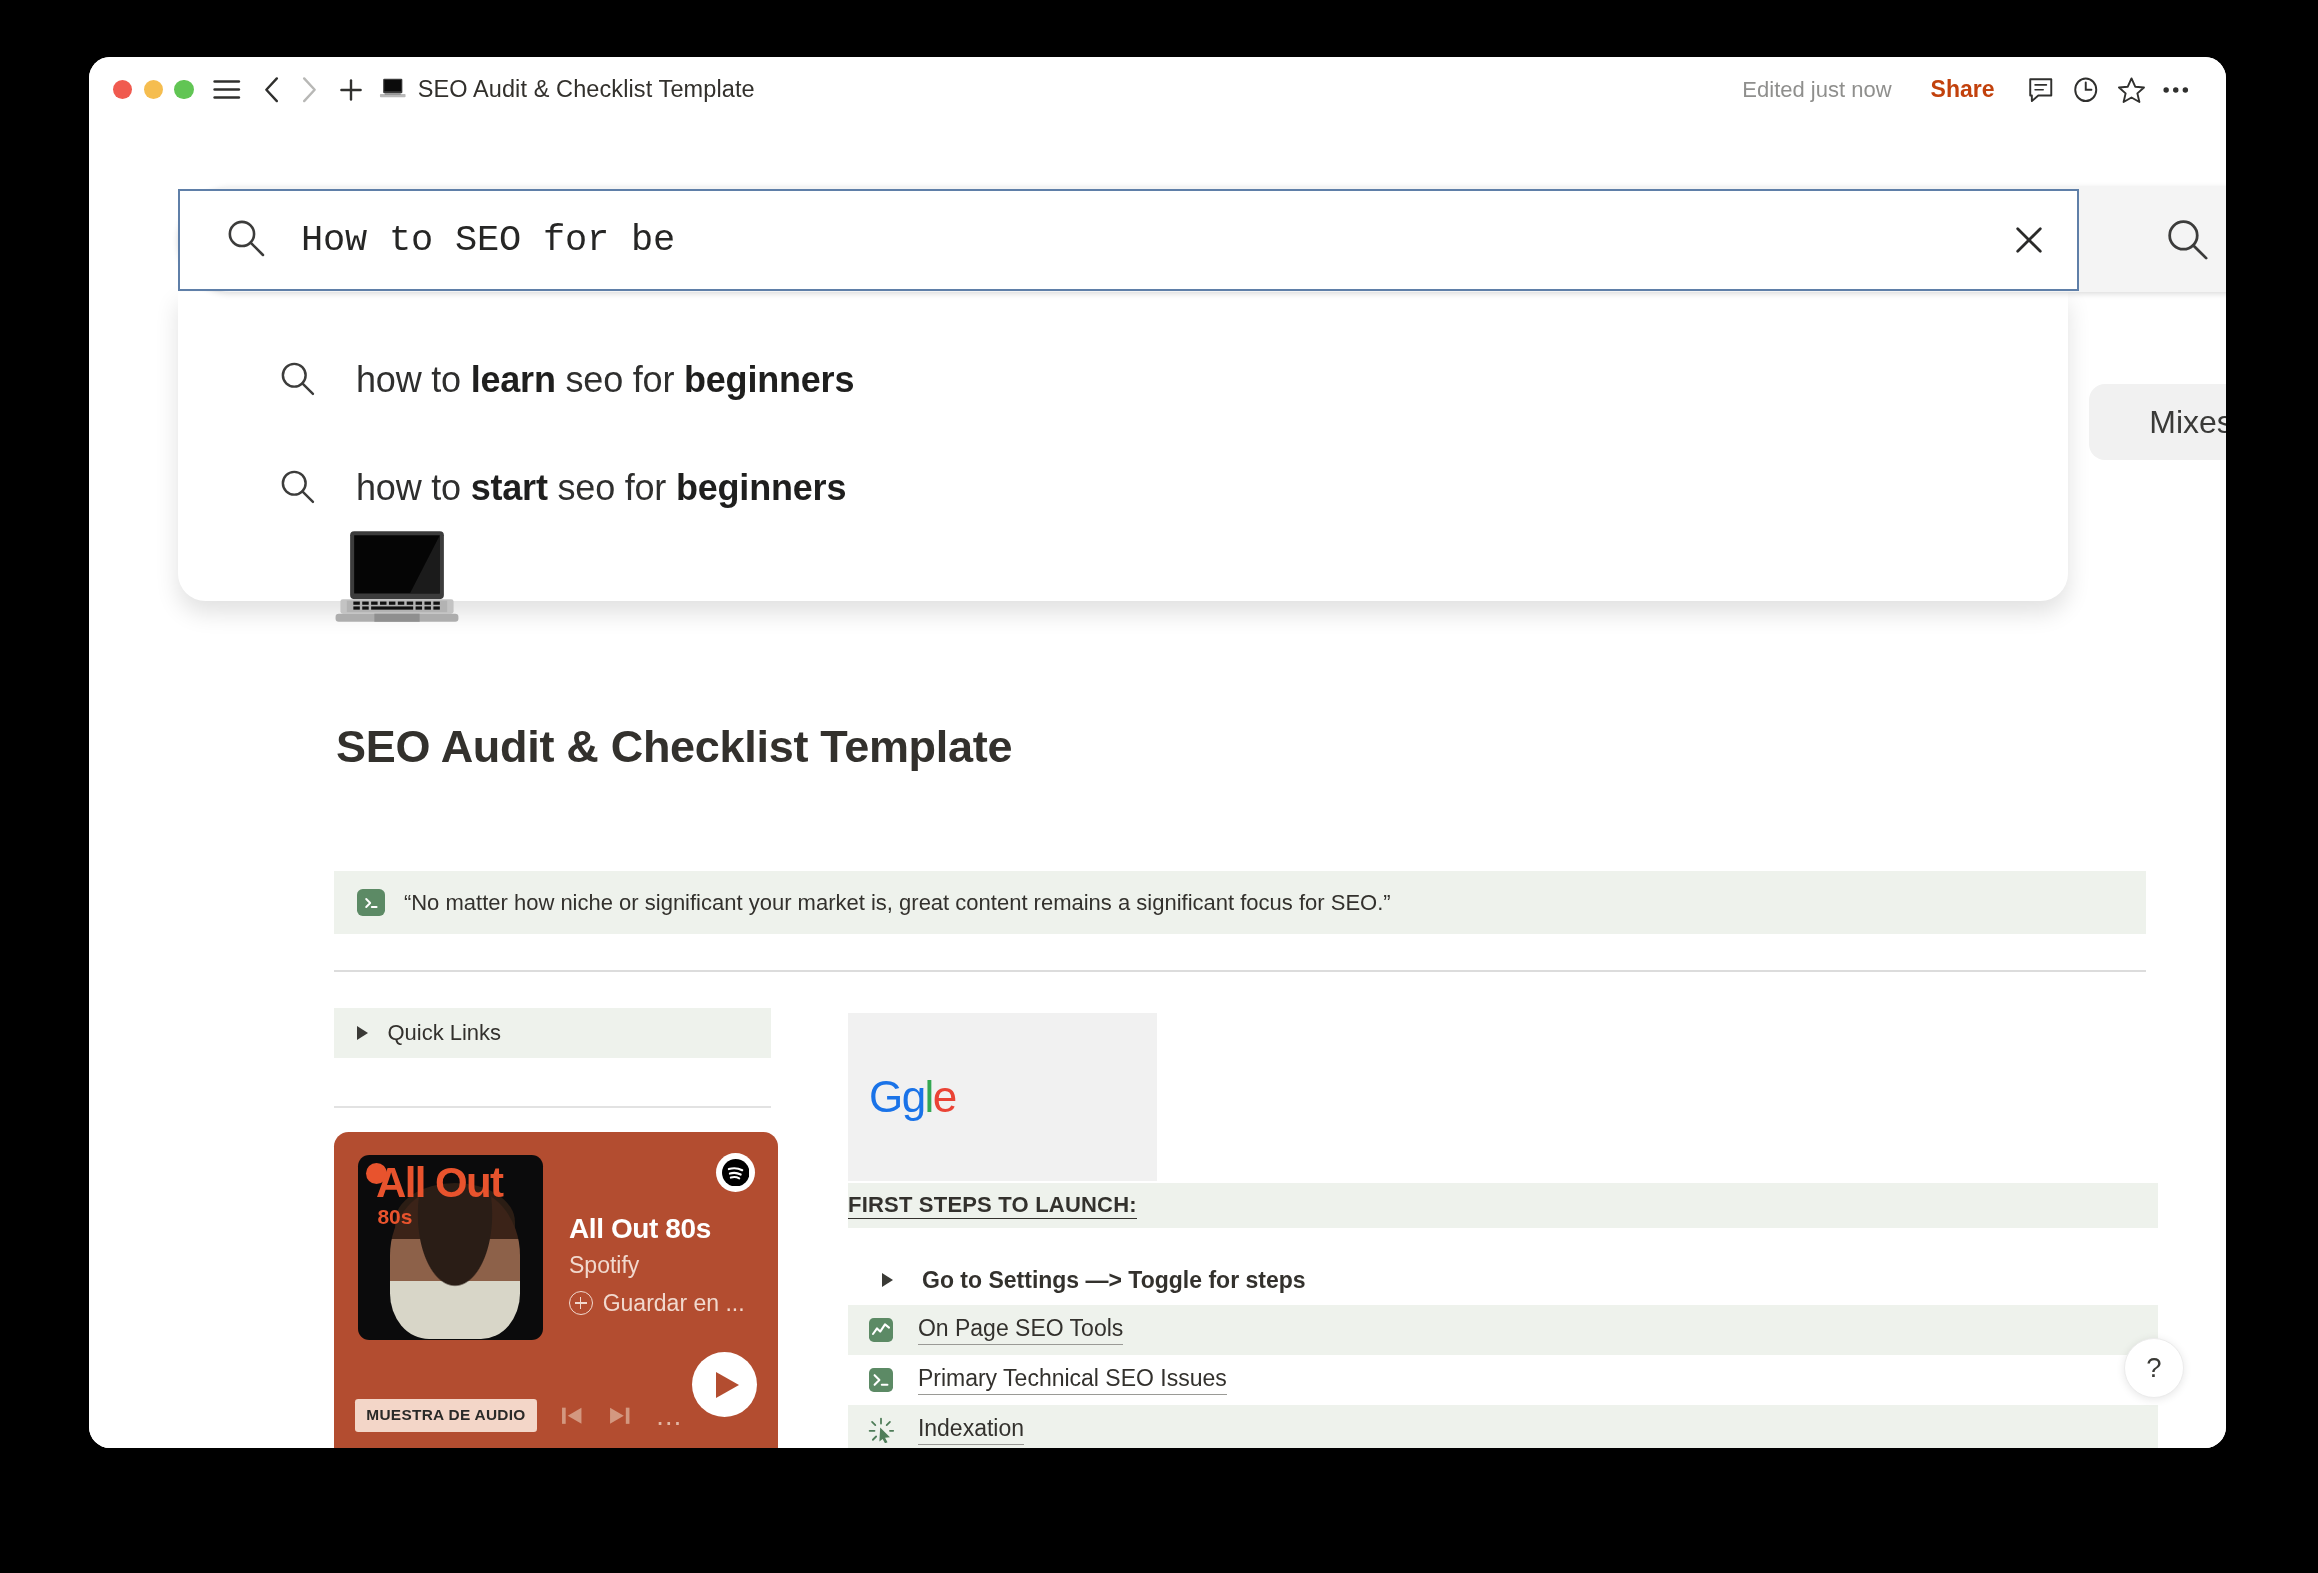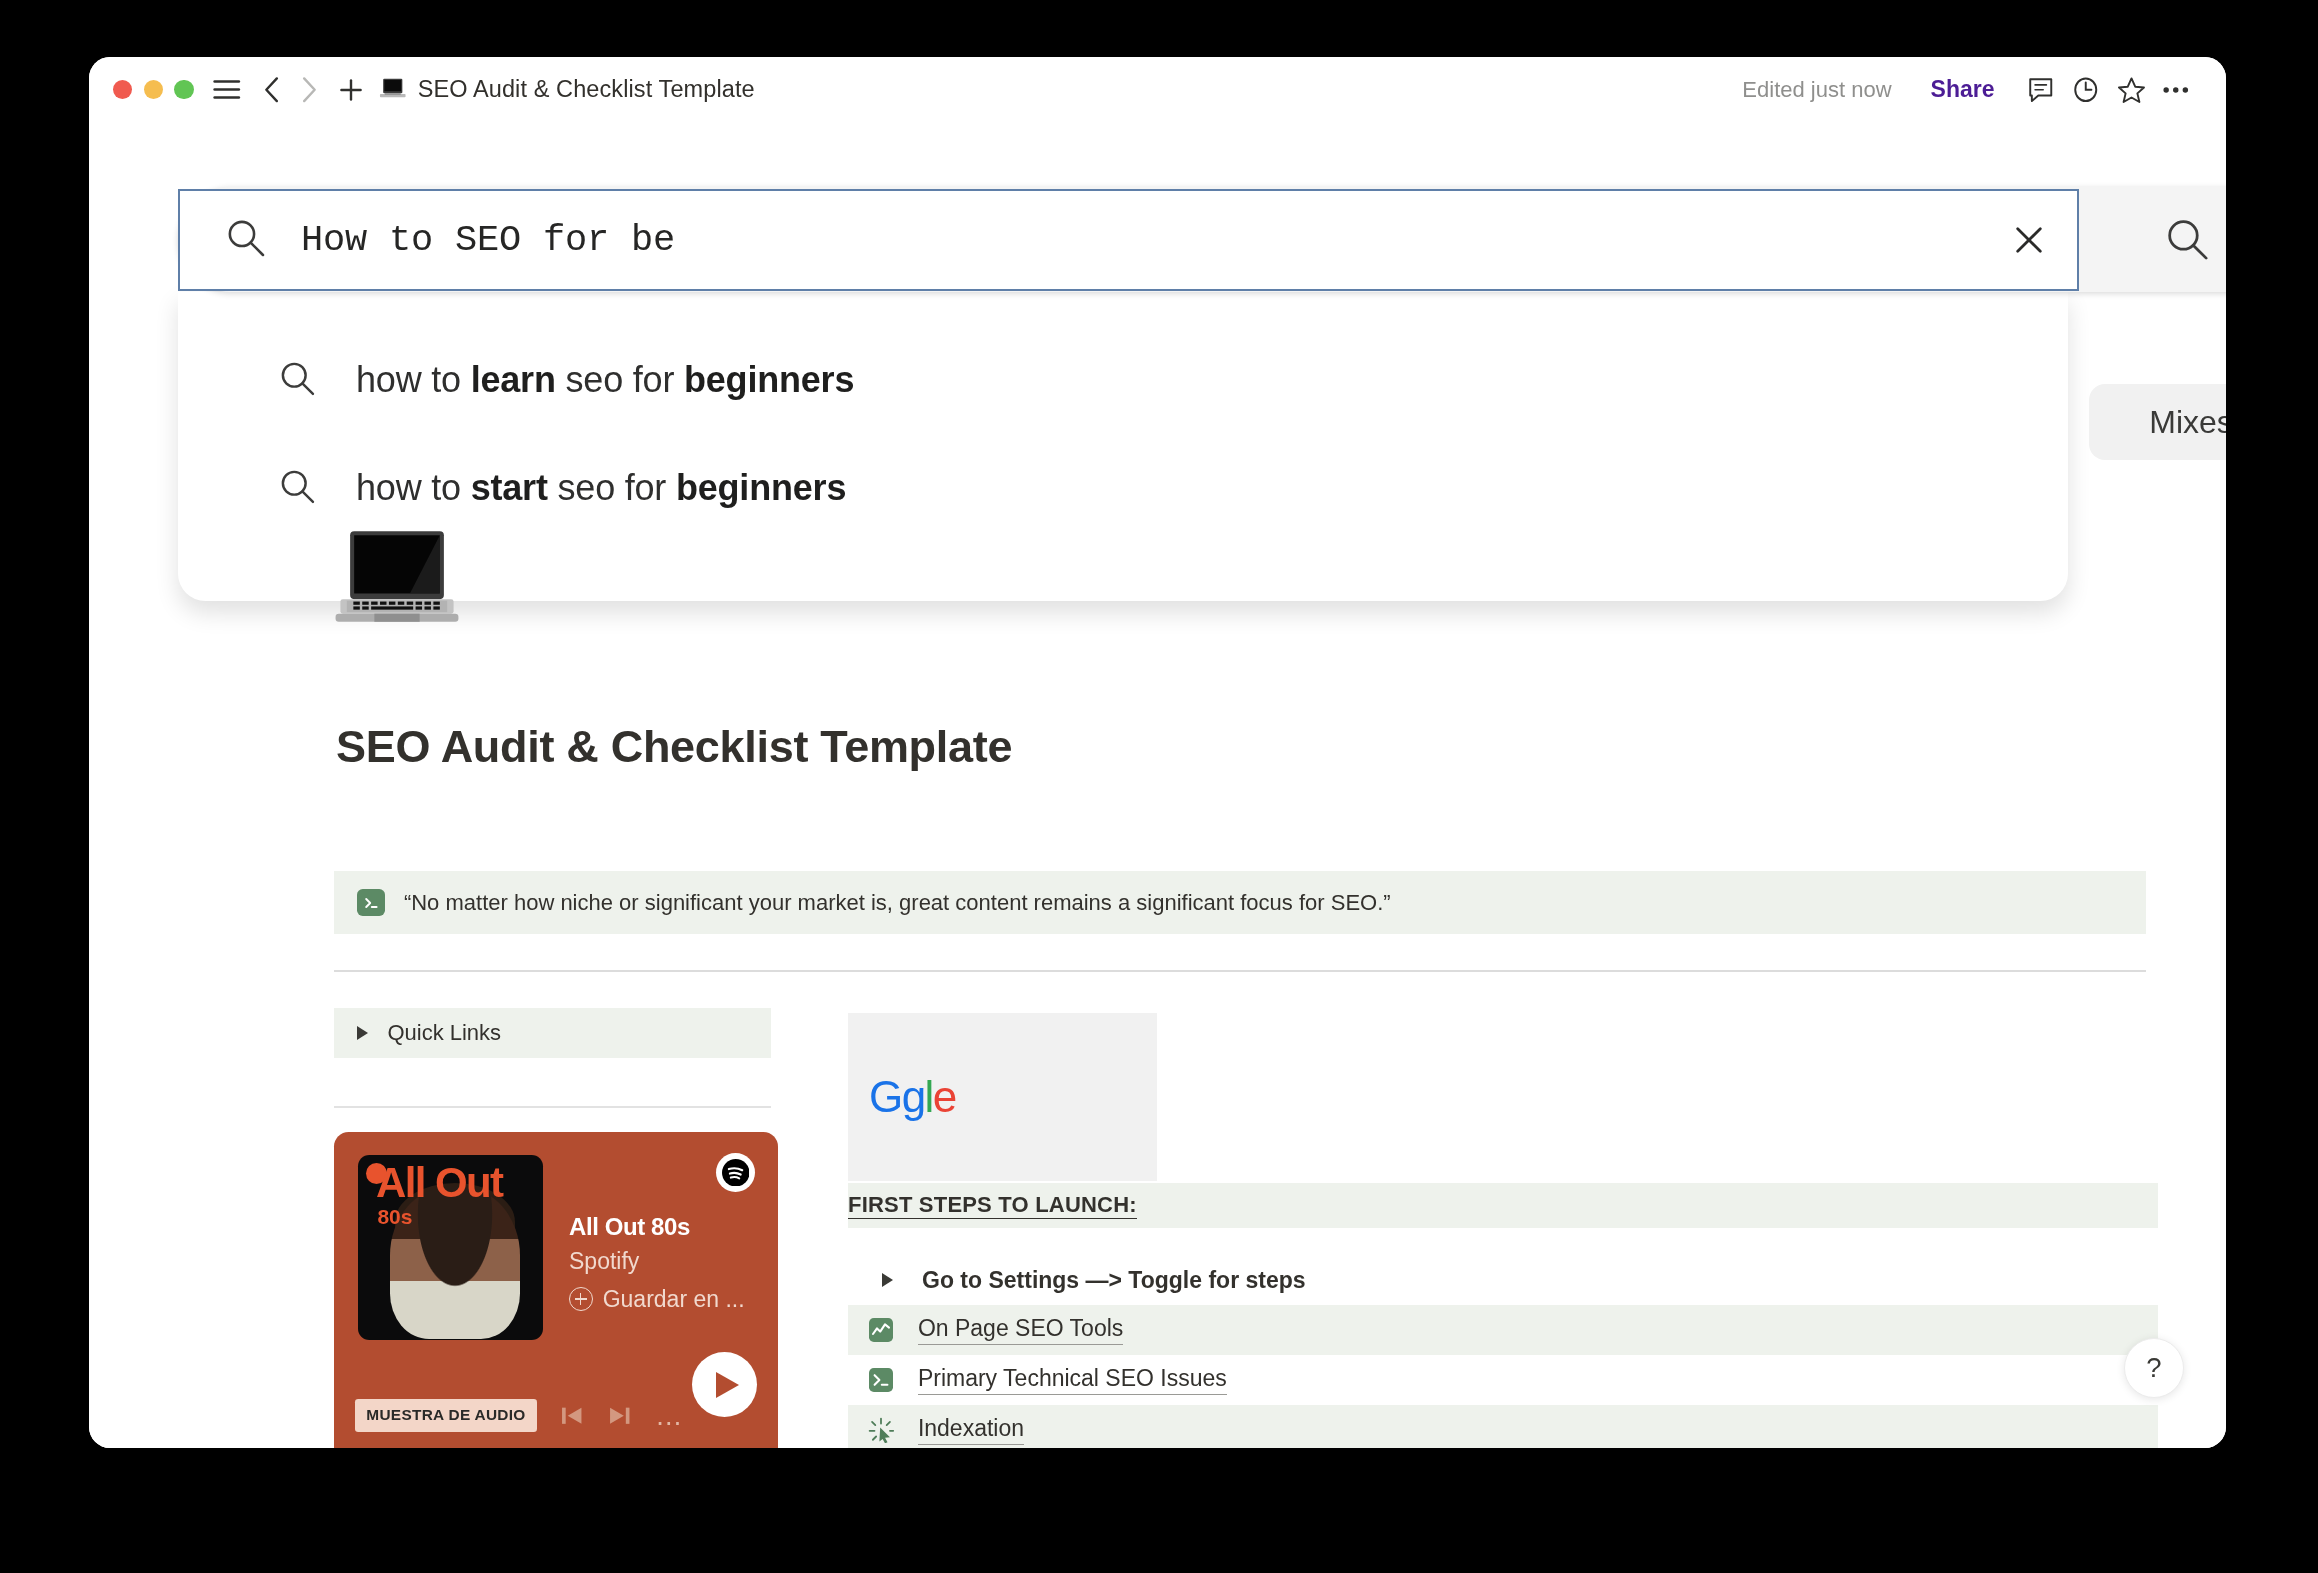--- a/index.html
+++ b/index.html
@@ -65,21 +65,21 @@
     gap: 0px;
   }
   #edited-label {
     font-size: 22px;
     color: #8f8f8d;
     margin-right: 39px;
     white-space: nowrap;
   }
   #share-button {
     font-size: 23px;
-    color: #4c1d95;
+    color: #c2410c;
     font-weight: 600;
     margin-right: 24px;
     white-space: nowrap;
     cursor: pointer;
   }
   #title-right .tb-icon { width: 45px; height: 45px; }
 
   
   #doc-body {
     position: absolute;
@@ -203,21 +203,21 @@
     z-index: -1;
   }
 
   #spotify-logo {
     position: absolute; right: 23px; top: 21px;
     width: 39px; height: 39px; border-radius: 50%;
     background: #fff;
     display: flex; align-items: center; justify-content: center;
   }
   #sp-meta { position: absolute; left: 235px; top: 81px; width: 202px; }
-  #sp-title { font-size: 24px; font-weight: 700; white-space: nowrap; overflow: hidden; letter-spacing: -0.4px; }
+  #sp-title { font-size: 28px; font-weight: 700; white-space: nowrap; overflow: hidden; letter-spacing: -0.4px; }
   #sp-owner { font-size: 23px; color: #f1d9ce; margin-top: 6.5px; }
   #sp-save { display: flex; align-items: center; gap: 9.7px; margin-top: 11.3px; font-size: 23px; color: #f1d9ce; white-space: nowrap; cursor: pointer; }
   .circ-plus {
     width: 24px; height: 24px; border-radius: 50%;
     border: 1.6px solid #f1d9ce; position: relative; flex: none;
   }
   .circ-plus:before, .circ-plus:after {
     content:""; position:absolute; background:#f1d9ce;
   }
   .circ-plus:before { left: 4.9px; right: 4.9px; top: 9.7px; height: 1.6px; }

